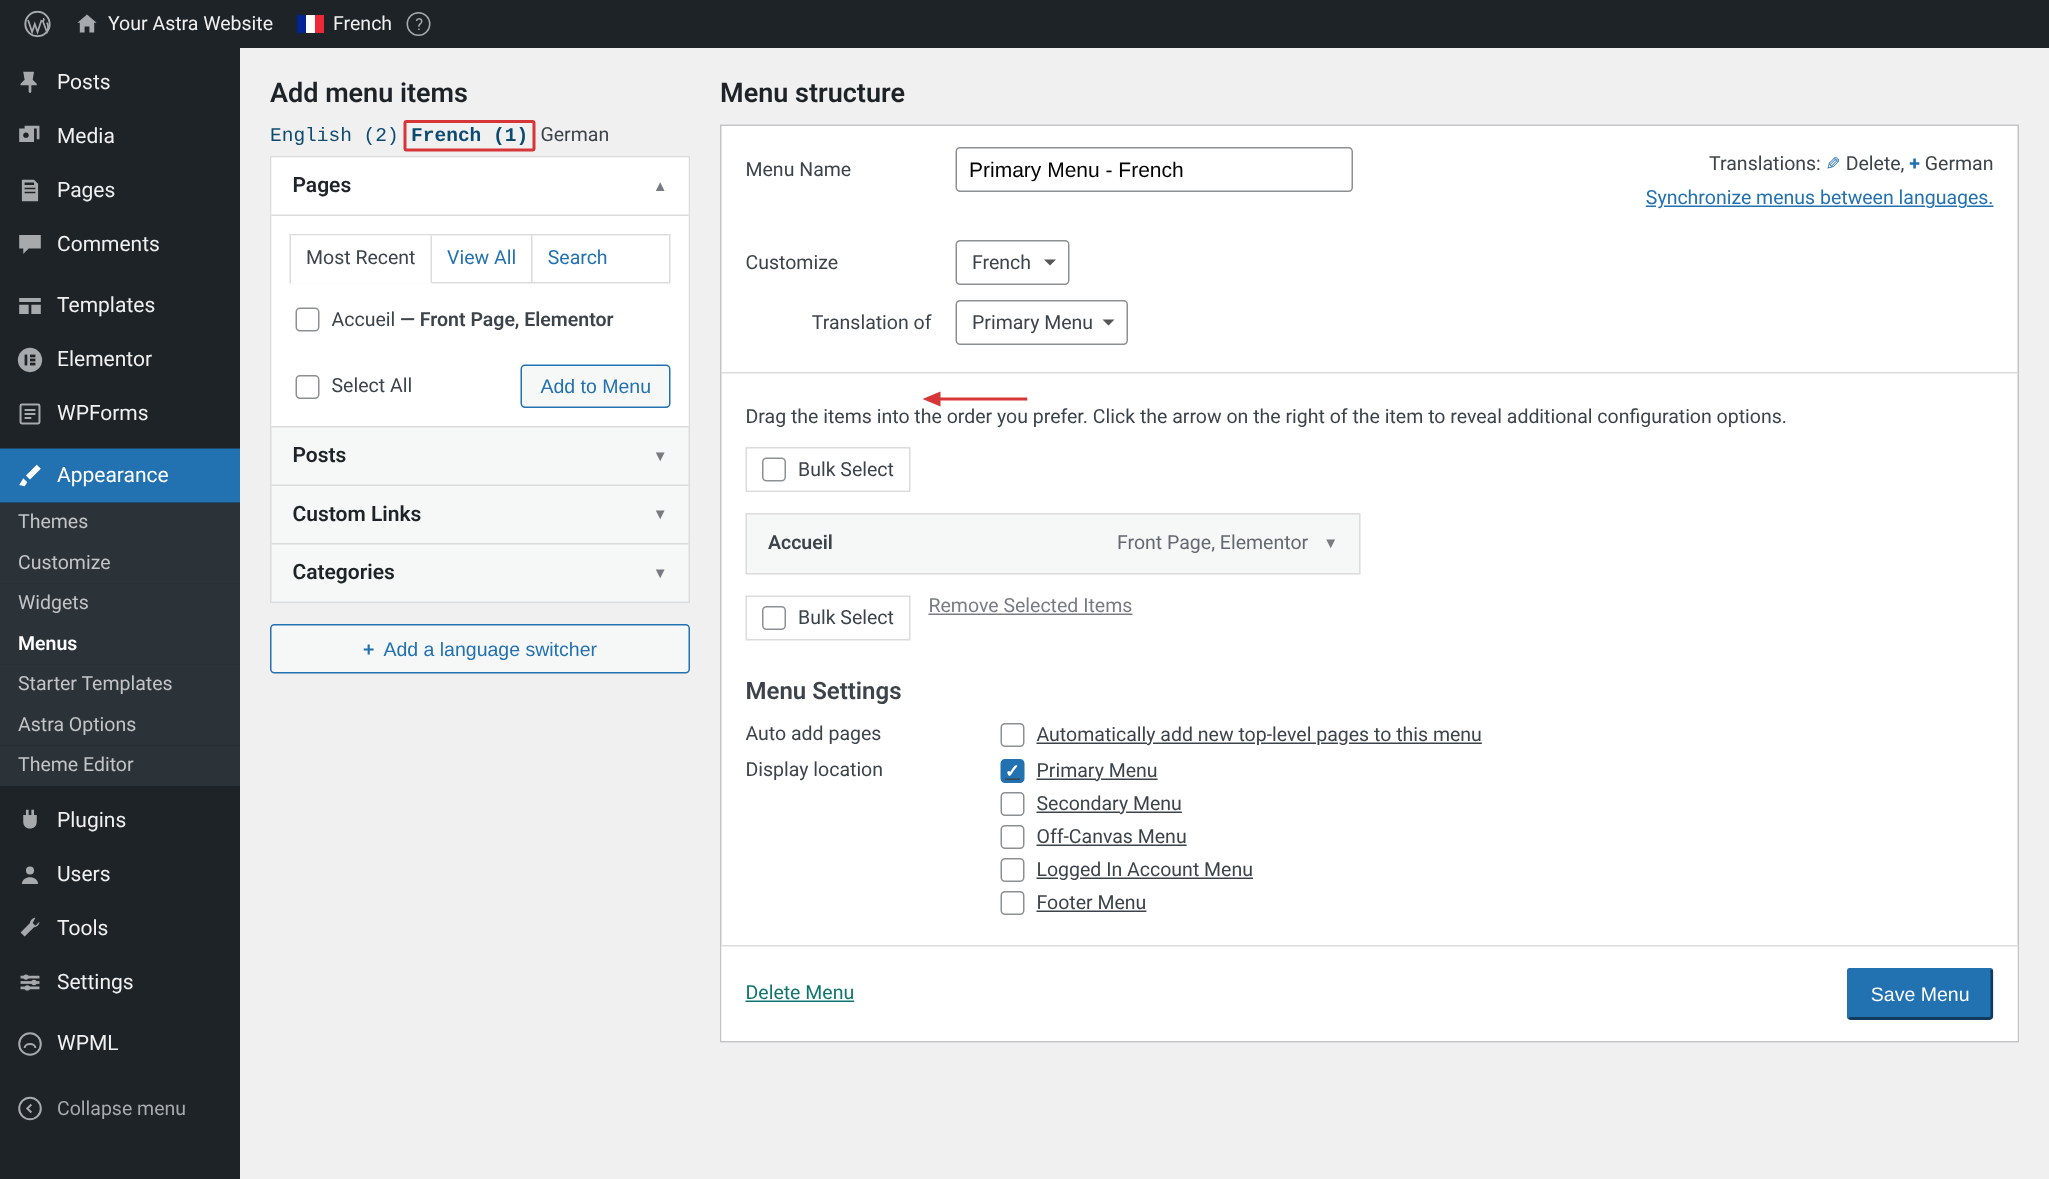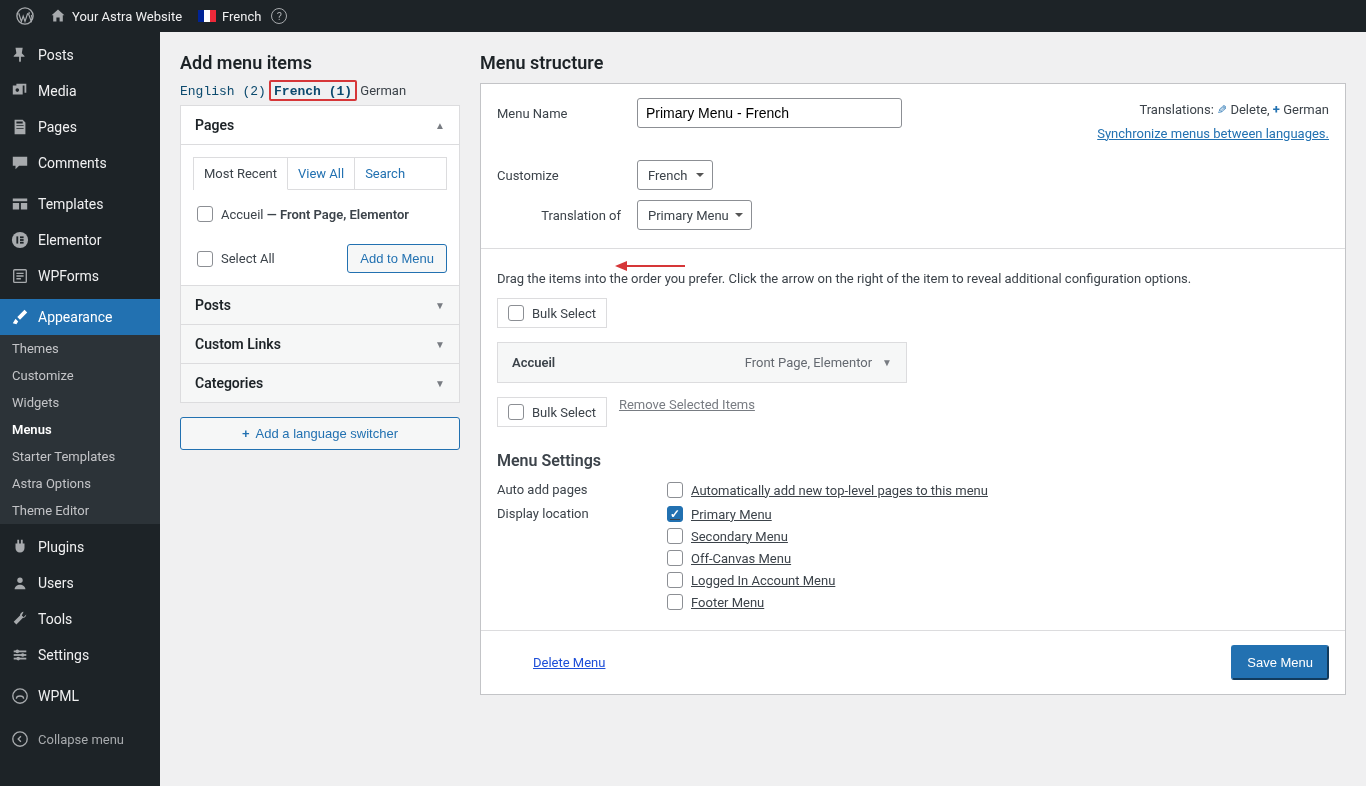--- a/index.html
+++ b/index.html
@@ -86,21 +86,21 @@
   .menu-item-box .t { font-weight:600; font-size:13px;}
   .menu-item-box .m { color:#646970; font-size:13px; display:flex; align-items:center; gap:10px;}
   
   h3.ms { font-size:16px; font-weight:600; margin:24px 0 12px; }
   .settings-row { display:flex; align-items:flex-start; margin-bottom:6px; font-size:13px;}
   .settings-row .slbl { width:170px; }
   .settings-row .opts { display:flex; flex-direction:column; gap:6px;}
   .settings-row .opt { display:flex; align-items:center; gap:8px;text-decoration:underline; }
   
   .panel-foot { border-top:1px solid #dcdcde; padding:14px 16px; display:flex; justify-content:space-between; align-items:center; background:#fff;}
-  .del-link { color:#1d4ed8; text-decoration:underline; font-size:13px;margin-left:36px;}
+  .del-link { color:#0f766e; text-decoration:underline; font-size:13px;}
   
   .arrow-annot { position:absolute; left:435px; top:204px; pointer-events:none;}
   .arrow-annot svg { width:70px; height:20px; }
   
   .sync-link { color:#2271b1; text-decoration:underline; font-size:13px;}
   .trans-meta { text-align:right; line-height:1.8;}
   .trans-meta .pencil { display:inline-block; transform: scaleX(-1); font-size:12px;}
   .plus { font-weight:bold; }
   
   .rel-wrap { position:relative; }

